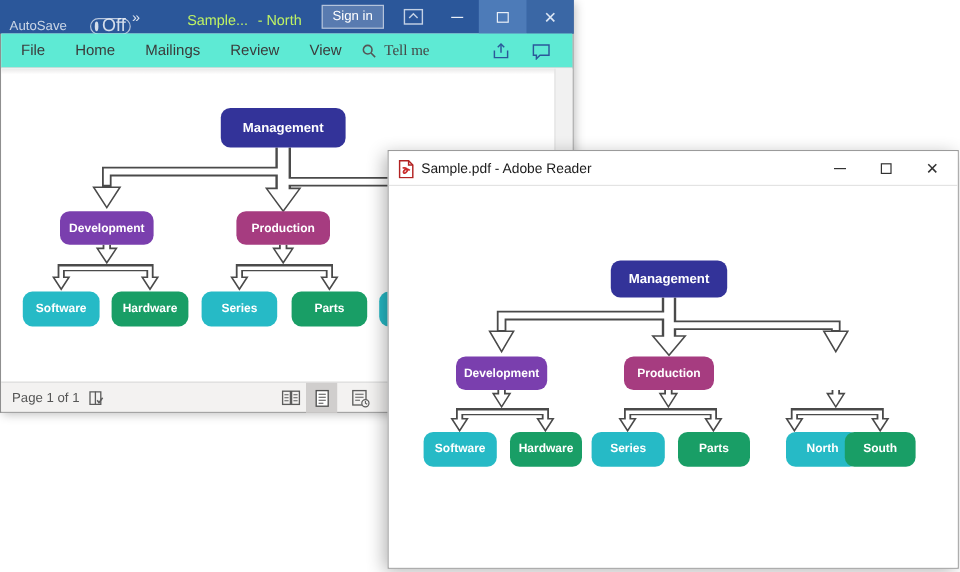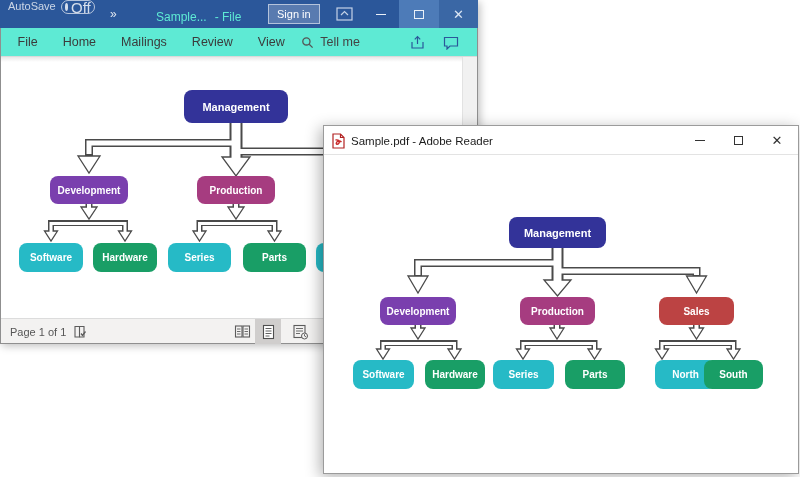--- a/index.html
+++ b/index.html
@@ -3,46 +3,46 @@
 <meta charset="utf-8">
 <style>
   * { margin:0; padding:0; box-sizing:border-box; }
   html,body { width:800px; height:477px; }
   body { font-family:"Liberation Sans", sans-serif; background:#ffffff; overflow:hidden; position:relative; }
 
   
   .word-win { position:absolute; left:0; top:0; width:478px; height:344px; background:#fff;
               border:1px solid #8f8f8f; border-top:none; box-shadow:2px 2px 8px rgba(0,0,0,.25); }
   .word-titlebar { position:absolute; left:-1px; top:0; width:478px; height:28px; color:#fff; }
-  .autosave { position:absolute; left:8px; top:0; height:43px; display:flex; gap:5px;
+  .autosave { position:absolute; left:8px; top:0; height:43px; display:flex; align-items:center; gap:19px;
               color:rgba(255,255,255,.75); font-size:11px; }
   .as-toggle { width:34px; height:14px; border:1px solid rgba(255,255,255,.65); border-radius:8px;
                display:flex; align-items:center; padding:0 3px; gap:3px; cursor:pointer; }
   .as-knob { width:8px; height:8px; border-radius:50%; background:rgba(255,255,255,.8); }
   .as-state { font-size:15px; color:rgba(255,255,255,.8); }
   .qat { position:absolute; left:110px; top:0; height:28px; display:flex; align-items:center;
          color:rgba(255,255,255,.85); font-size:12px; letter-spacing:-1px; }
   .wtitle { position:absolute; left:156px; top:3px; height:28px; display:flex; align-items:center; gap:8px;
-            font-size:12px; color:#5eead4; }
+            font-size:12px; color:#bef264; }
   .signin { position:absolute; left:268px; top:4px; height:20px; padding:0 8px; display:flex; align-items:center;
             background:rgba(255,255,255,.22); border:1px solid rgba(255,255,255,.55); color:#fff; font-size:11px; cursor:pointer; }
   .rdo { position:absolute; left:336px; top:7px; width:17px; height:14px; opacity:.85; cursor:pointer; }
   .cap-btn { position:absolute; top:0; height:28px; display:flex; align-items:center; justify-content:center; cursor:pointer; }
   .cap-min { left:362px; width:37px; }
   .cap-max { left:399px; width:40px; background:#4d7bb8; }
   .cap-close { left:439px; width:39px; background:#3a67a5; }
   .glyph-min { width:10px; height:1px; background:#eaf0f8; }
   .glyph-max { width:10px; height:9px; border:1px solid #eaf0f8; }
   .glyph-x { color:#dce6f4; font-size:13px; line-height:1; }
 
   
   .ribbon { position:absolute; left:0; top:28px; width:476px; height:29px; background:#5eead4;
             border-bottom:1px solid #dadada; display:flex; align-items:center; padding-left:4px; }
   .rtab { font-size:12.5px; color:#3b3b3b; padding:0 12.5px; height:29px; display:flex; align-items:center; cursor:pointer; }
-  .tellme { display:flex; align-items:center; gap:6px; margin-left:4px; font-size:12.5px; color:#444; cursor:pointer; }
+  .tellme { display:flex; align-items:center; gap:6px; margin-left:4px; font-size:12.5px; color:#444; cursor:pointer;font-family:Liberation Serif, serif; }
   .ric { position:absolute; top:0; height:29px; width:24px; display:flex; align-items:center; justify-content:center; cursor:pointer; }
   .ric-share { right:47px; } .ric-comment { right:14px; }
 
   
   .doc { position:absolute; left:0; top:57px; width:476px; height:261px; background:#fff; overflow:hidden; }
   .doc::before { content:""; position:absolute; left:0; top:0; width:100%; height:5px;
                  background:linear-gradient(#e9e8e8, rgba(255,255,255,0)); }
   .vscroll { position:absolute; right:0; top:0; width:15px; height:261px; background:#f1f1f1; border-left:1px solid #e2e2e2; }
   .conn { position:absolute; left:0; top:0; }
 
@@ -84,21 +84,21 @@
     <div class="autosave">
       <span>AutoSave</span>
       <span class="as-toggle">
         <span class="as-knob"></span>
         <span class="as-state">Off</span>
       </span>
     </div>
     <div class="qat">»</div>
     <div class="wtitle">
       <span>Sample...</span>
-      <span>- File</span>
+      <span>- North</span>
     </div>
     <div class="signin">Sign in</div>
     <div class="rdo">
       <svg width="17" height="14" viewBox="0 0 17 14">
         <rect x="1" y="1" width="15" height="12" fill="none" stroke="#dfe7f3" stroke-width="1.2"></rect>
         <path d="M5 8 L8.5 4.5 L12 8" fill="none" stroke="#dfe7f3" stroke-width="1.2"></path>
       </svg>
     </div>
     <div class="cap-btn cap-min">
       <span class="glyph-min"></span>
@@ -267,21 +267,20 @@
         <path d="M233.5 92 V128" stroke-width="8"></path>
         <path d="M94 169 V176 M233 169 V176 M372.5 169 V176" stroke-width="4"></path>
         <path d="M59 195 V188.5 H130.5 V195" stroke-width="3"></path>
         <path d="M199 195 V188.5 H270.5 V195" stroke-width="3"></path>
         <path d="M338 195 V188.5 H409.5 V195" stroke-width="3"></path>
       </g>
     </svg>
     <div class="node node-lg" style="left: 185px; top: 62px; width: 97px; height: 31px; background-color: rgb(51, 51, 153);">Management</div>
     <div class="node" style="left: 56px; top: 142px; width: 76px; height: 28px; background-color: rgb(122, 63, 174);">Development</div>
     <div class="node" style="left: 196px; top: 142px; width: 75px; height: 28px; background-color: rgb(166, 60, 128);">Production</div>
-    <div class="node" style="left: 335px; top: 142px; width: 75px; height: 28px; background-color: rgb(188, 67, 67);">Sales</div>
     <div class="node" style="left: 29px; top: 205px; width: 61px; height: 29px; background-color: rgb(38, 186, 198);">Software</div>
     <div class="node" style="left: 101px; top: 205px; width: 60px; height: 29px; background-color: rgb(25, 158, 102);">Hardware</div>
     <div class="node" style="left: 169px; top: 205px; width: 61px; height: 29px; background-color: rgb(38, 186, 198);">Series</div>
     <div class="node" style="left: 241px; top: 205px; width: 60px; height: 29px; background-color: rgb(25, 158, 102);">Parts</div>
     <div class="node" style="left: 308px; top: 205px; width: 61px; height: 29px; background-color: rgb(38, 186, 198); margin-left: 23px;">North</div>
     <div class="node" style="left: 380px; top: 205px; width: 59px; height: 29px; background-color: rgb(25, 158, 102);">South</div>
   </div>
 </div>
 
 </body></html>

